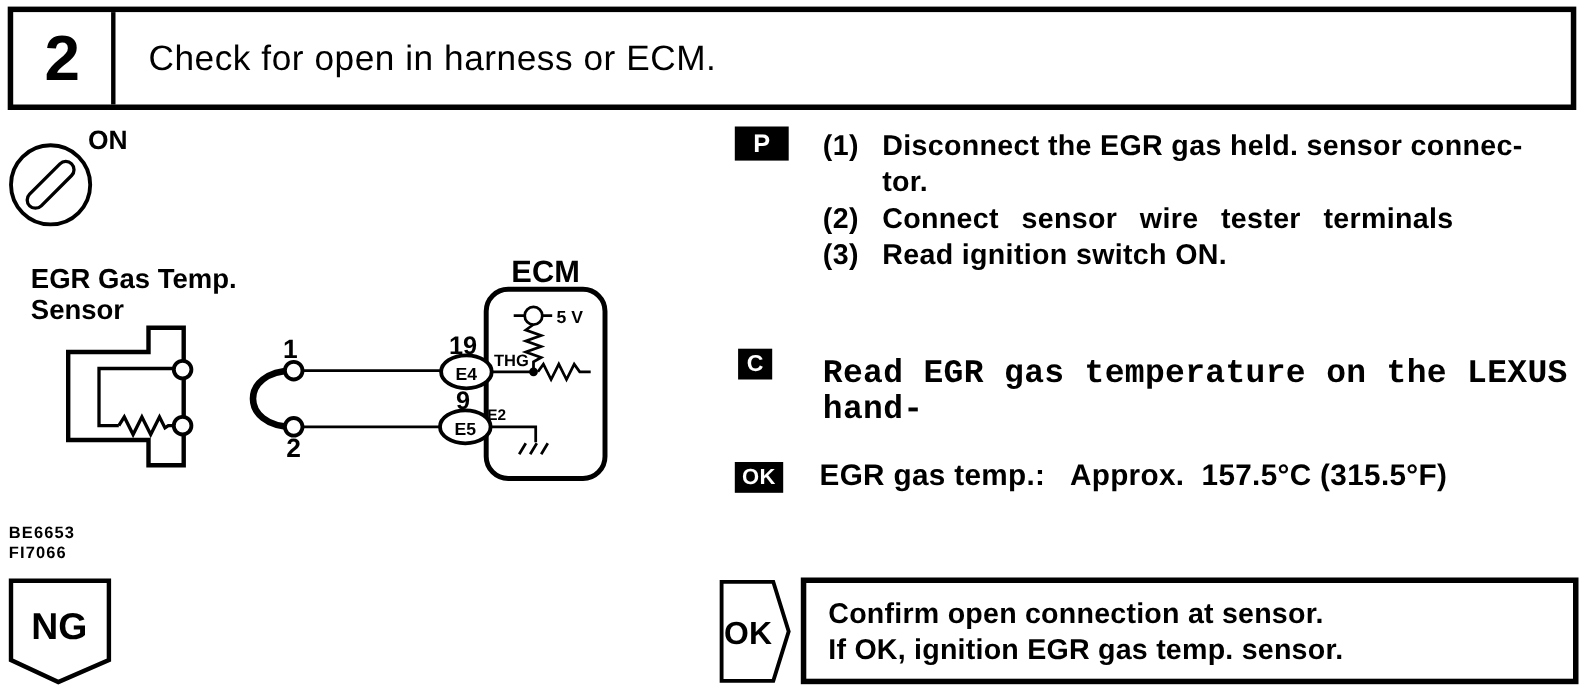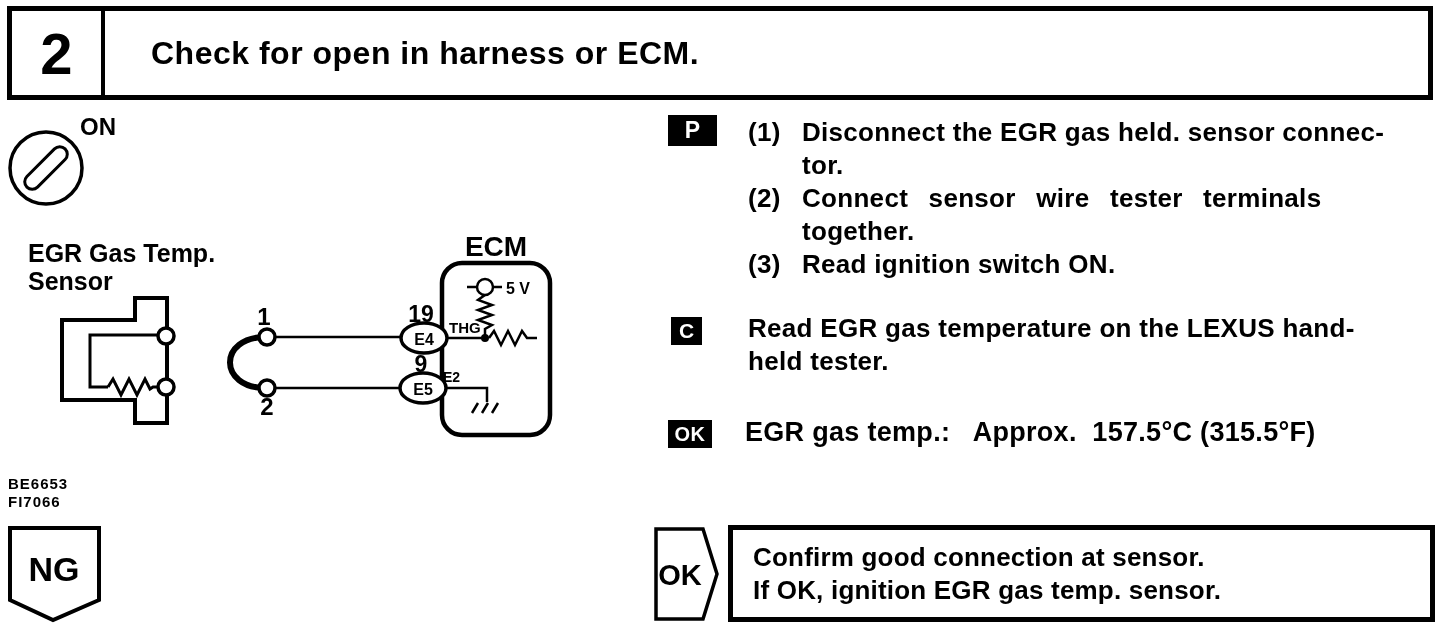--- a/index.html
+++ b/index.html
@@ -11,44 +11,44 @@
   .step-header{
     position:absolute;left:7px;top:6px;width:1426px;height:94px;
     border:5px solid #000;box-sizing:border-box;display:flex;background:#fff;
   }
   .step-num{
     flex:0 0 89px;border-right:4px solid #000;display:flex;
     align-items:center;justify-content:center;
     font-size:58px;font-weight:700;
   }
   .step-title{
-    flex:1;display:flex;align-items:center;padding-left:46px;
-    font-size:32px;font-weight:700;letter-spacing:.5px;
+    flex:1;display:flex;align-items:center;padding-left:30px;
+    font-size:32px;font-weight:400;letter-spacing:.5px;
   }
   
   .badge{
     position:absolute;background:#000;color:#fff;
     display:flex;align-items:center;justify-content:center;font-weight:700;
   }
   .badge-p{left:668px;top:115px;width:49px;height:31px;font-size:23px;}
   .badge-c{left:671px;top:317px;width:31px;height:28px;font-size:21px;}
   .badge-ok{left:668px;top:420px;width:44px;height:28px;font-size:20px;letter-spacing:.5px;}
   
   .proc-steps{
     position:absolute;left:748px;top:116px;width:692px;
     font-size:26px;font-weight:700;line-height:33px;letter-spacing:.3px;
   }
   .pline{display:flex;}
   .pnum{flex:0 0 54px;}
   .ptext{flex:1;}
   .indent{padding-left:54px;}
   .justify{word-spacing:13px;}
   .check-text{
-    position:absolute;left:748px;top:312px;width:692px;
-    font-size:26px;font-weight:700;line-height:33px;letter-spacing:.3px;
+    position:absolute;left:748px;top:324px;width:692px;
+    font-size:30px;font-weight:700;line-height:33px;letter-spacing:.3px;font-family:Liberation Mono, monospace;
   }
   .ok-spec{
     position:absolute;left:745px;top:417px;width:700px;
     font-size:27px;font-weight:700;letter-spacing:.3px;white-space:pre;
   }
   
   .result-box{
     position:absolute;left:728px;top:525px;width:707px;height:97px;
     border:5px solid #000;box-sizing:border-box;background:#fff;
     padding:11px 0 0 20px;font-size:26px;font-weight:700;line-height:33px;letter-spacing:.2px;
@@ -153,36 +153,32 @@
       <span class="pnum">(1)</span>
       <span class="ptext">Disconnect the EGR gas held. sensor connec-</span>
     </div>
     <div class="pline indent">
       <span>tor.</span>
     </div>
     <div class="pline">
       <span class="pnum">(2)</span>
       <span class="ptext justify">Connect sensor wire tester terminals</span>
     </div>
-    <div class="pline indent">
-      <span>together.</span>
-    </div>
     <div class="pline">
       <span class="pnum">(3)</span>
       <span class="ptext">Read ignition switch ON.</span>
     </div>
   </div>
 
   <span class="badge badge-c">C</span>
   <div class="check-text">
     <div>Read EGR gas temperature on the LEXUS hand-</div>
-    <div>held tester.</div>
   </div>
 
   <span class="badge badge-ok">OK</span>
   <div class="ok-spec">EGR gas temp.:   Approx.  157.5°C (315.5°F)</div>
 
   <div class="result-box">
-    <div>Confirm good connection at sensor.</div>
+    <div>Confirm open connection at sensor.</div>
     <div>If OK, ignition EGR gas temp. sensor.</div>
   </div>
 
 </div>
 
 </body></html>

